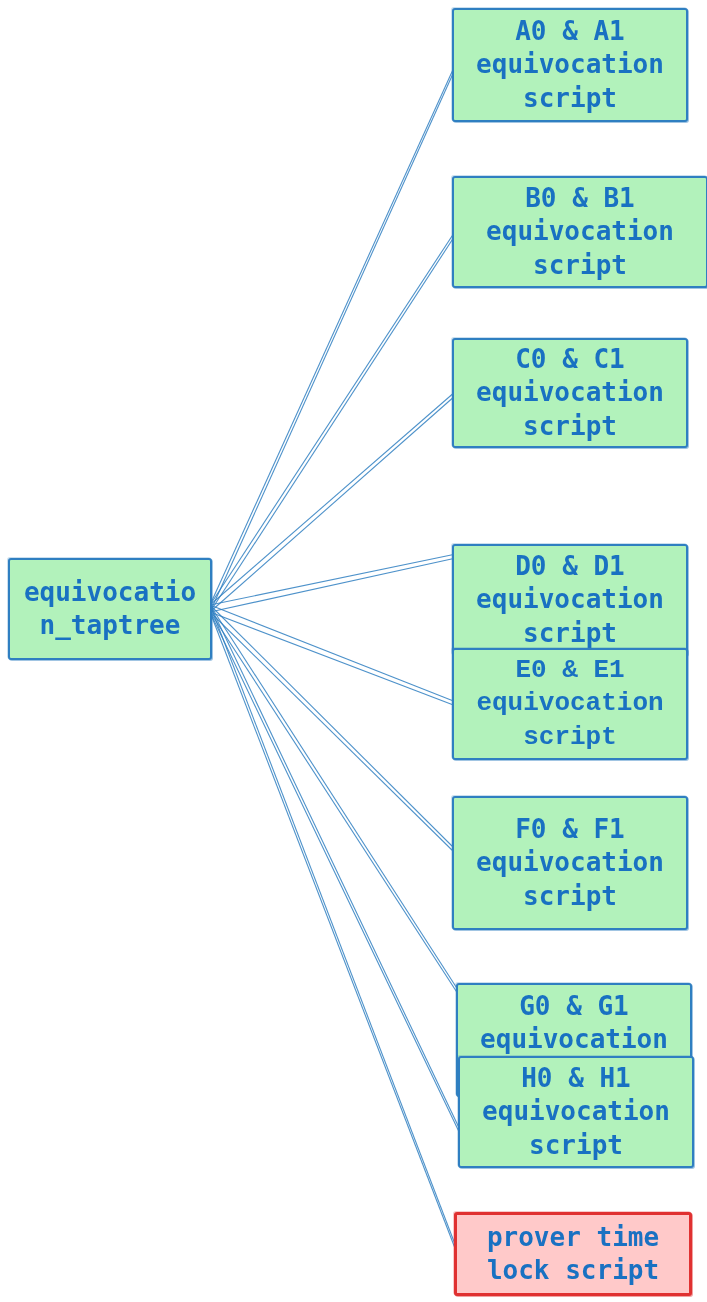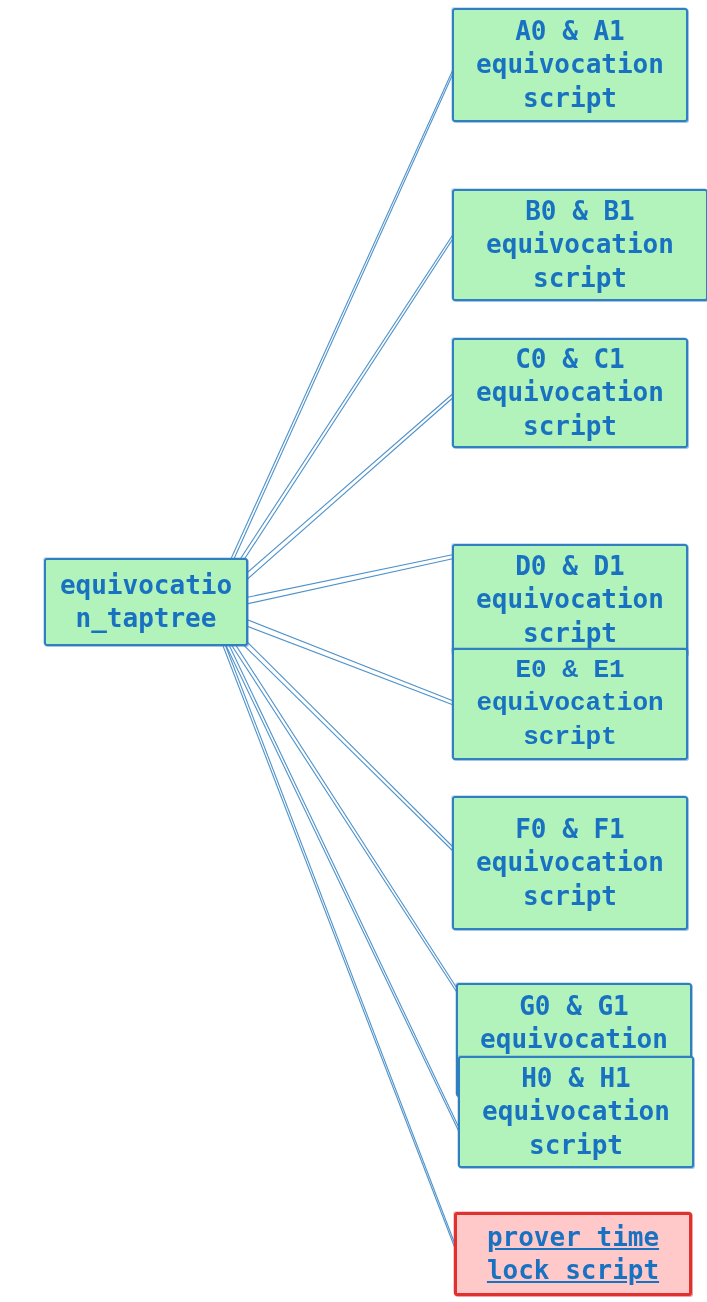--- a/index.html
+++ b/index.html
@@ -68,28 +68,28 @@
       <line x1="210" y1="605" x2="456" y2="850" stroke="#2f7fc1" stroke-width="1.1" opacity="0.85"></line>
       <line x1="210" y1="612" x2="456" y2="854" stroke="#2f7fc1" stroke-width="1.1" opacity="0.85"></line>
       <line x1="210" y1="605" x2="460" y2="993" stroke="#2f7fc1" stroke-width="1.1" opacity="0.85"></line>
       <line x1="210" y1="612" x2="460" y2="997" stroke="#2f7fc1" stroke-width="1.1" opacity="0.85"></line>
       <line x1="210" y1="605" x2="462" y2="1134" stroke="#2f7fc1" stroke-width="1.1" opacity="0.85"></line>
       <line x1="210" y1="612" x2="462" y2="1138" stroke="#2f7fc1" stroke-width="1.1" opacity="0.85"></line>
       <line x1="210" y1="605" x2="458" y2="1252" stroke="#2f7fc1" stroke-width="1.1" opacity="0.85"></line>
       <line x1="210" y1="612" x2="458" y2="1256" stroke="#2f7fc1" stroke-width="1.1" opacity="0.85"></line>
     </svg>
 
-  <div class="node green root" style="left:8px; top:558px; width:204px; height:88px;margin-left:36px;">equivocatio
+  <div class="node green root" style="left:8px; top:558px; width:204px; height:102px;">equivocatio
 n_taptree</div>
 
   <div class="node green leaf" style="left:452px; top:8px; width:236px; height:114px;">A0 &amp; A1
 equivocation
 script</div>
 
-  <div class="node green leaf" style="left:452px; top:176px; width:256px; height:112px;margin-top:13px;">B0 &amp; B1
+  <div class="node green leaf" style="left:452px; top:176px; width:256px; height:112px;">B0 &amp; B1
 equivocation
 script</div>
 
   <div class="node green leaf" style="left:452px; top:338px; width:236px; height:110px;">C0 &amp; C1
 equivocation
 script</div>
 
   <div class="node green leaf" style="left:452px; top:500px; width:236px; height:112px;margin-top:44px;">D0 &amp; D1
 equivocation
 script</div>
@@ -103,16 +103,16 @@
 script</div>
 
   <div class="node green leaf" style="left:456px; top:938px; width:236px; height:114px;margin-top:45px;">G0 &amp; G1
 equivocation
 script</div>
 
   <div class="node green leaf" style="left:458px; top:1056px; width:236px; height:112px;">H0 &amp; H1
 equivocation
 script</div>
 
-  <div class="node pink leaf" style="left:454px; top:1212px; width:238px; height:84px;text-decoration:underline;">prover time
+  <div class="node pink leaf" style="left:454px; top:1212px; width:238px; height:84px;">prover time
 lock script</div>
 
 </div>
 
 </body></html>

